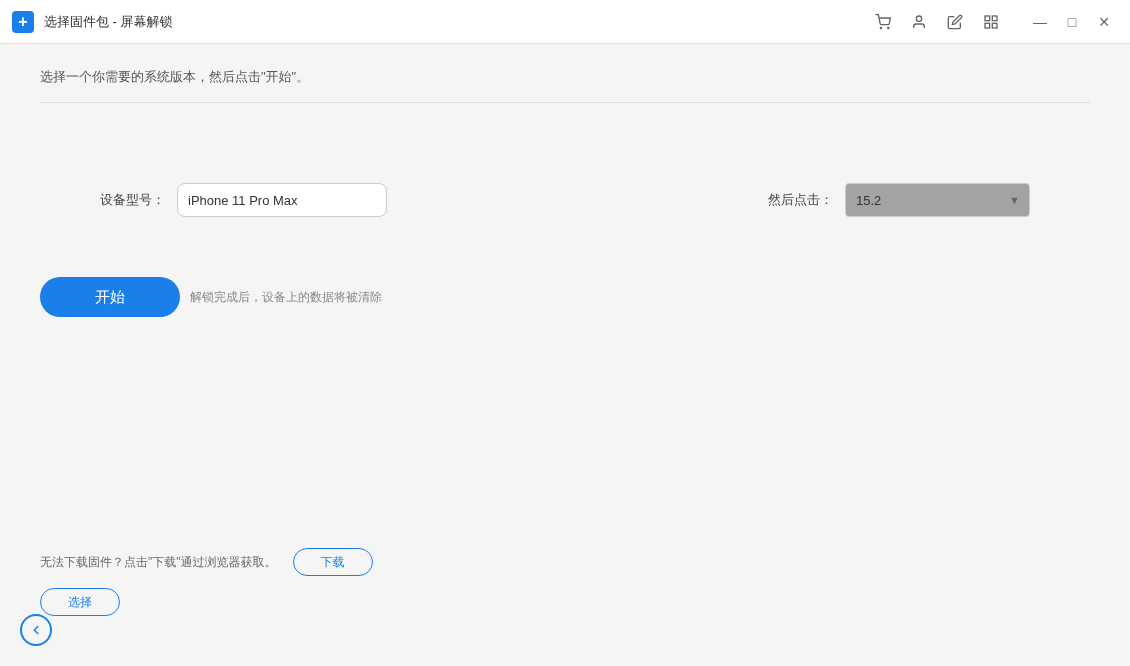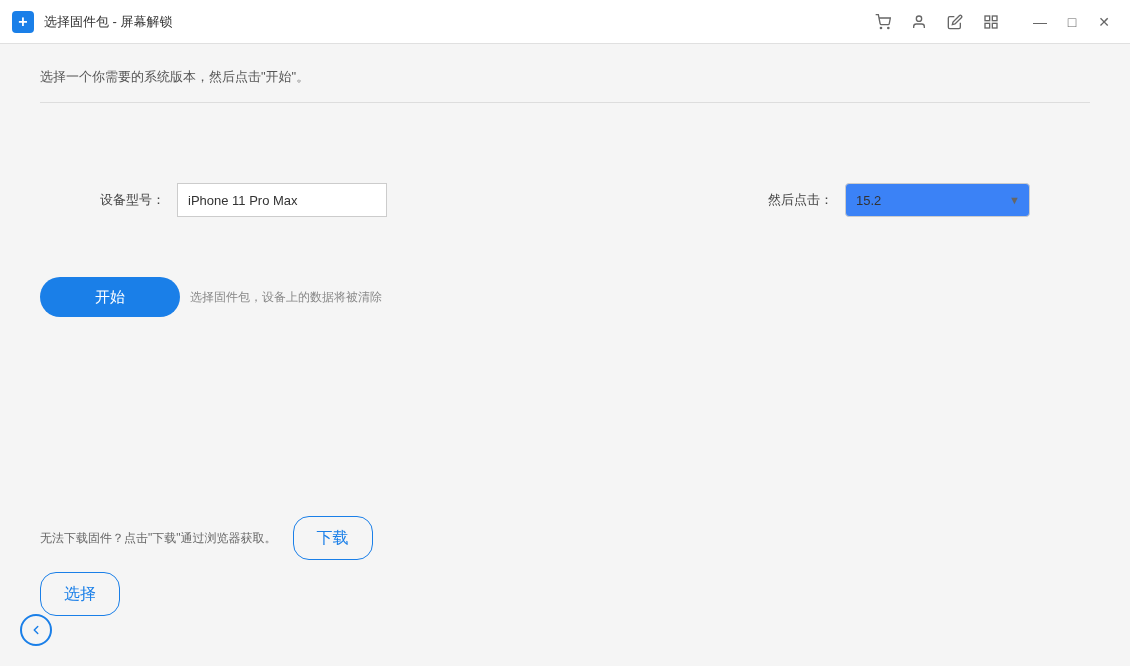--- a/index.html
+++ b/index.html
@@ -131,41 +131,41 @@
     .form-label {
       font-size: 13px;
       color: #444;
       white-space: nowrap;
     }
 
     .form-input {
       width: 210px;
       height: 34px;
       border: 1px solid #ccc;
-      border-radius: 0;
+      border-radius: 8px;
       padding: 0 10px;
       font-size: 13px;
       color: #333;
       background: white;
       outline: none;
     }
 
     .form-select-wrapper {
       position: relative;
     }
 
     .form-select {
       width: 185px;
       height: 34px;
       border: 1px solid #ccc;
       border-radius: 4px;
       padding: 0 30px 0 10px;
       font-size: 13px;
       color: #333;
-      background: #3b82f6;
+      background: #a3a3a3;
       outline: none;
       appearance: none;
       cursor: pointer;
     }
 
     .select-arrow {
       position: absolute;
       right: 10px;
       top: 50%;
       transform: translateY(-50%);
@@ -216,26 +216,26 @@
       gap: 16px;
     }
 
     .bottom-text {
       font-size: 12px;
       color: #666;
     }
 
     .outline-button {
       width: 80px;
-      height: 44px;
+      height: 28px;
       border: 1px solid #1a7fe8;
       border-radius: 16px;
       background: transparent;
       color: #1a7fe8;
-      font-size: 16px;
+      font-size: 12px;
       cursor: pointer;
       font-family: "Microsoft YaHei", sans-serif;
     }
 
     
     .back-button {
       position: absolute;
       bottom: 20px;
       left: 20px;
       width: 32px;
@@ -314,21 +314,21 @@
           <option>14.8</option>
           <option>14.7</option>
         </select>
         <span class="select-arrow">▼</span>
       </div>
     </div>
   </div>
 
   <div class="button-area">
     <button class="start-button">开始</button>
-    <span class="warning-text">选择固件包，设备上的数据将被清除</span>
+    <span class="warning-text">解锁完成后，设备上的数据将被清除</span>
   </div>
 
   <div class="bottom-section">
     <div class="bottom-row">
       <span class="bottom-text">无法下载固件？点击"下载"通过浏览器获取。</span>
       <button class="outline-button">下载</button>
     </div>
     <div class="bottom-row">
       <button class="outline-button">选择</button>
     </div>

